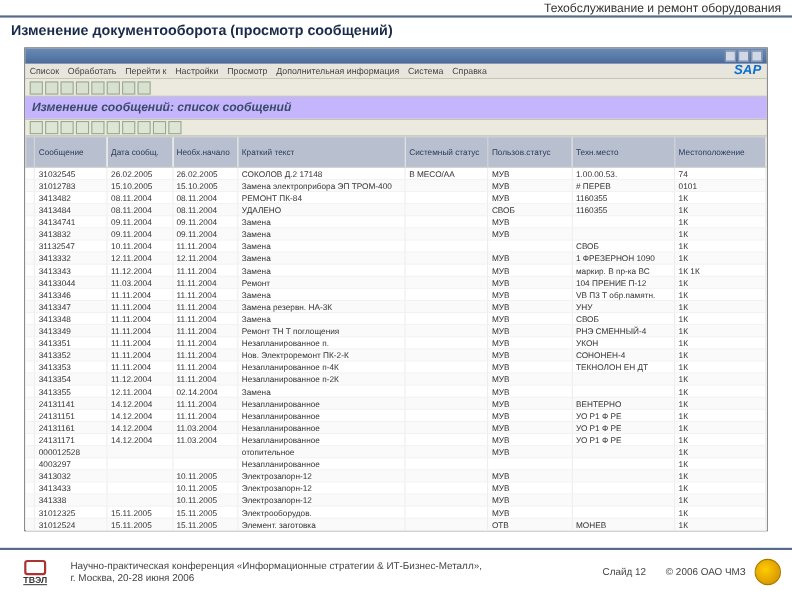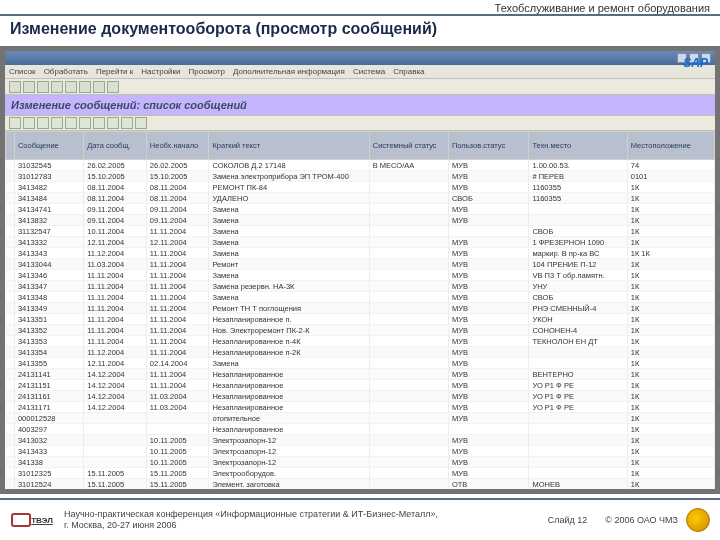--- a/index.html
+++ b/index.html
@@ -1,41 +1,41 @@
 <!DOCTYPE html>
 <html><head>
 <meta charset="utf-8">
 <style>
   * { box-sizing: border-box; margin: 0; padding: 0; }
   body { font-family: Arial, sans-serif; background: #fff; width: 720px; height: 540px; overflow: hidden; position: relative; }
   .slide-header { position: relative; }
   .pretitle { text-align: right; font-size: 11px; color: #333; padding: 2px 10px 0 0; border-bottom: 2px solid #5a6b8a; }
-  .title { font-size: 16px; font-weight: bold; color: #1a2a4a; padding: 4px 10px 8px 10px; }
-  .sap-app { margin: 0 0; border: 5px solid #737373; background: #f4f3ee; }
+  .title { font-size: 13px; font-weight: bold; color: #1a2a4a; padding: 4px 10px 8px 10px; }
+  .sap-app { margin: 0 22px; border: 1px solid #737373; background: #f4f3ee; }
   .sap-titlebar { background: linear-gradient(#6b8bb5, #4a6a9a); height: 14px; display:flex; align-items:center; justify-content:flex-end; padding:0 4px;}
   .sap-titlebar .winbtn { width:10px; height:10px; background:#d0d8e8; margin-left:2px; border:1px solid #7a8aa8;}
   .sap-menubar { background: #e8e6dc; height: 14px; font-size: 8px; color: #444; display:flex; align-items:center; padding:0 4px; border-bottom:1px solid #c0c0b0; white-space:nowrap; overflow:hidden;}
   .sap-menubar span { margin-right: 8px; }
-  .sap-logo { position:absolute; right:12px; top:56px; font-size:12px; font-weight:bold; color:#0a6ed1; font-style:italic;}
+  .sap-logo { position:absolute; right:28px; top:56px; font-size:12px; font-weight:bold; color:#0a6ed1; font-style:italic;}
   .sap-toolbar { background: #eceade; height: 16px; border-bottom:1px solid #c0c0b0; display:flex; align-items:center; padding:0 4px;}
   .sap-toolbar .tb { width:12px; height:12px; background:#d8e0d0; border:1px solid #9aa890; margin-right:2px;}
   .sap-subtitle { font-size: 11px; font-weight:bold; font-style:italic; color:#3a4a6a; padding:4px 6px; background:#c4b5fd;}
   .sap-toolbar2 { background: #eceade; height: 16px; border-top:1px solid #c0c0b0; border-bottom:1px solid #c0c0b0; display:flex; align-items:center; padding:0 4px;}
   .sap-toolbar2 .tb { width:12px; height:12px; background:#dde5d5; border:1px solid #9aa890; margin-right:2px;}
   .grid-wrap { height: 358px; overflow:hidden; background:#fff; position:relative;}
   .grid-scroll { height:100%; overflow-y:scroll; overflow-x:hidden;}
   table.grid { width:100%; border-collapse:collapse; font-size:7.5px; color:#333;}
   table.grid th { background:#b8c0d0; color:#2a3a5a; font-weight:normal; text-align:left; padding:1px 3px; border:1px solid #d0d0d0; height:28px; white-space:nowrap; overflow:hidden;}
   table.grid td { padding:0 3px; border-right:1px solid #ededed; border-bottom:1px solid #f2f2f2; height:11px; white-space:nowrap; overflow:hidden;}
   table.grid tr:nth-child(even) td { background:#fafafa;}
   th.c0,td.c0{width:8px;} th.c1,td.c1{width:62px;} th.c2,td.c2{width:56px;} th.c3,td.c3{width:56px;}
   th.c4,td.c4{width:140px;} th.c5,td.c5{width:62px;} th.c6,td.c6{width:72px;} th.c7,td.c7{width:88px;}
   th.c8,td.c8{width:78px;}
   .footer { position:absolute; bottom:0; left:0; right:0; height:42px; display:flex; align-items:center; padding:0 10px; font-size:9px; color:#444; border-top:2px solid #5a6b8a; background:#fff;}
-  .footer .logo-left { width:44px; height:28px; display:flex; flex-direction:row; align-items:center; justify-content:center; margin-right:10px;text-decoration:underline;}
+  .footer .logo-left { width:44px; height:28px; display:flex; flex-direction:column; align-items:center; justify-content:center; margin-right:10px;text-decoration:underline;}
   .footer .logo-left .lg { width:20px; height:14px; border:2px solid #aa3333; border-radius:3px;}
   .footer .logo-left .lt { font-size:8px; font-weight:bold; color:#333;}
   .footer .conf { flex:1; line-height:1.2;}
   .footer .slideno { margin:0 18px;}
   .footer .copy { margin-right:8px;}
   .footer .logo-right { width:24px; height:24px; border-radius:50%; background:radial-gradient(circle at 40% 40%, #ffcc00, #cc8800); border:1px solid #aa7700;}
 </style>
 </head>
 <body>
 
@@ -437,18 +437,18 @@
   </div>
 </div>
 
 <div class="footer">
   <div class="logo-left">
     <div class="lg"></div>
     <div class="lt">ТВЭЛ</div>
   </div>
   <div class="conf">
     <div>Научно-практическая конференция «Информационные стратегии &amp; ИТ-Бизнес-Металл»,</div>
-    <div>г. Москва, 20-27 июня 2006</div>
+    <div>г. Москва, 20-28 июня 2006</div>
   </div>
   <div class="slideno">Слайд 12</div>
   <div class="copy">© 2006 ОАО ЧМЗ</div>
   <div class="logo-right"></div>
 </div>
 
 </body></html>

